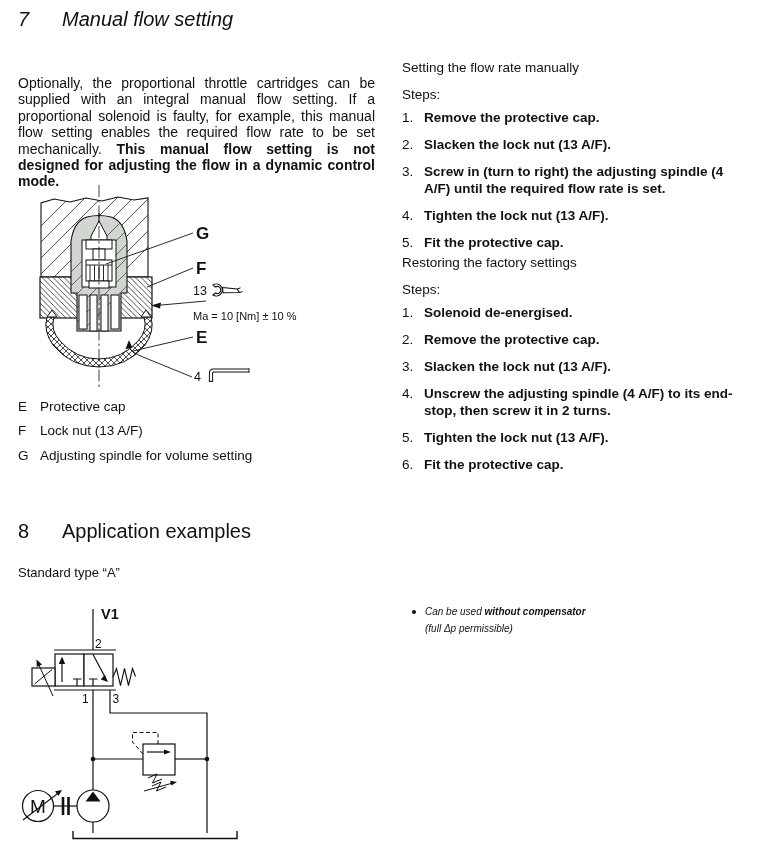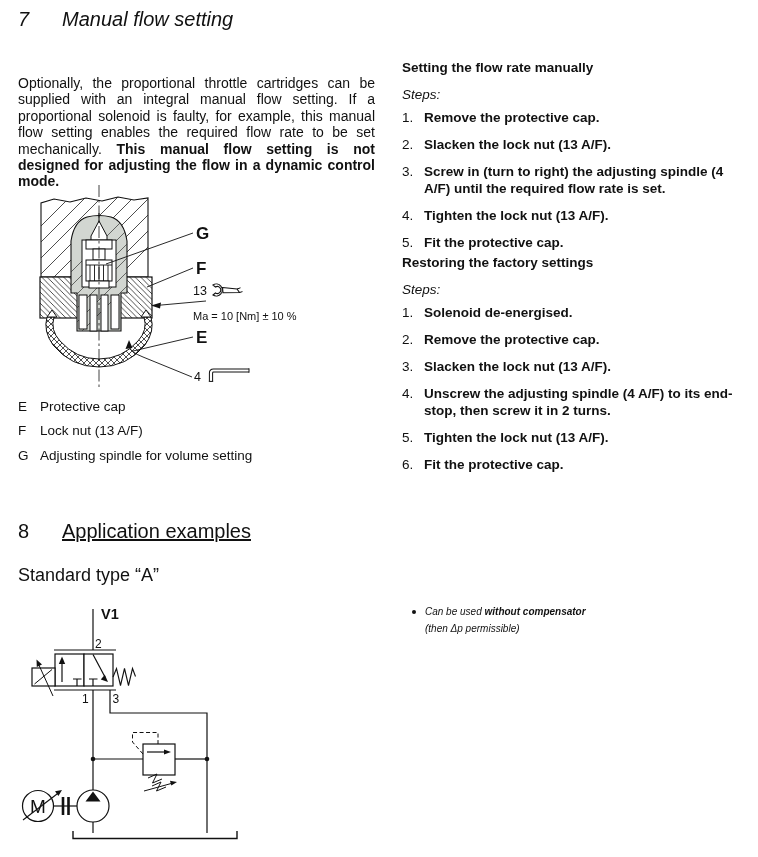--- a/index.html
+++ b/index.html
@@ -7,29 +7,29 @@
     width:758px; height:857px; background:#fff; position:relative; overflow:hidden;
     font-family:"Liberation Sans","DejaVu Sans",sans-serif; color:#111;
   }
   .h-sec { position:absolute; left:18px; font-size:20px; white-space:nowrap; }
   .h-sec .num { display:inline-block; width:44px; }
   .para {
     position:absolute; left:18px; top:61px; width:357px;
     font-size:14px; line-height:16.4px; text-align:justify;
   }
   .rblock { position:absolute; left:402px; width:348px; font-size:13.5px; line-height:16.5px; }
-  .rblock .bh { font-weight:bold; margin:0 0 10px 0; }
-  .rblock .sl { margin:0 0 7px 0;font-style:italic; }
+  .rblock .bh { font-weight:normal; margin:0 0 10px 0; }
+  .rblock .sl { margin:0 0 7px 0; }
   .step { display:flex; margin-bottom:10.5px; }
   .step .n { flex:none; width:22px; }
   .step .t { flex:1;font-weight:bold; }
   .legend { position:absolute; left:18px; top:399px; font-size:13.5px; }
   .lrow { display:flex; margin-bottom:9.3px; }
   .lrow .k { flex:none; width:22px; }
-  .subhead { position:absolute; left:18px; top:565px; font-size:18px; }
+  .subhead { position:absolute; left:18px; top:565px; font-size:13px; }
   .bullets { position:absolute; left:412px; top:604px; width:348px; font-size:10px; line-height:16.5px;font-style:italic; }
   .bi { display:flex; margin-bottom:9px; }
   .bi .dot { flex:none; width:13px; }
   .bi .dot i { display:block; width:4px; height:4px; background:#111; border-radius:50%; margin-top:6px; }
   .fig1 { position:absolute; left:30px; top:183px; }
   .fig2 { position:absolute; left:15px; top:600px; }
   .figlbl { font-family:"Liberation Sans",sans-serif; font-size:17px; font-weight:bold; fill:#111; }
   .fignum { font-family:"Liberation Sans",sans-serif; font-size:12.5px; fill:#111; }
   .figsmall { font-family:"Liberation Sans",sans-serif; font-size:11px; fill:#111; }
   .cirnum { font-family:"Liberation Sans",sans-serif; font-size:12px; fill:#111; }
@@ -198,21 +198,21 @@
     <div class="step">
         <span class="n">5.</span>
         <span class="t">Tighten the lock nut (13 A/F).</span>
       </div>
     <div class="step">
         <span class="n">6.</span>
         <span class="t">Fit the protective cap.</span>
       </div>
   </div>
 
-  <div class="h-sec" style="top:520px;text-decoration:underline;">
+  <div class="h-sec" style="top:520px;">
     <span class="num">8</span><span class="ttl">Application examples</span>
   </div>
   <div class="subhead">Standard type “A”</div>
 
   <svg class="fig2" width="240" height="250" viewBox="0 0 240 250">
 
     <g stroke="#111" stroke-width="1.2" fill="none">
       <line x1="78" y1="9" x2="78" y2="50"></line>
       <line x1="78" y1="90" x2="78" y2="190"></line>
       <path d="M95,90 L95,113 L192,113 L192,233"></path>
@@ -279,17 +279,17 @@
     <text class="cirnum" x="80" y="48">2</text>
     <text class="cirnum" x="67" y="103">1</text>
     <text class="cirnum" x="97.5" y="103">3</text>
   </svg>
 
   <div class="bullets">
     <div class="bi">
       <span class="dot">
           <i></i>
         </span>
-      <span><span>Can be used </span><b>without compensator</b><br><span>(then Δp permissible)</span></span>
+      <span><span>Can be used </span><b>without compensator</b><br><span>(full Δp permissible)</span></span>
     </div>
   </div>
 
 </div>
 
 </body></html>

